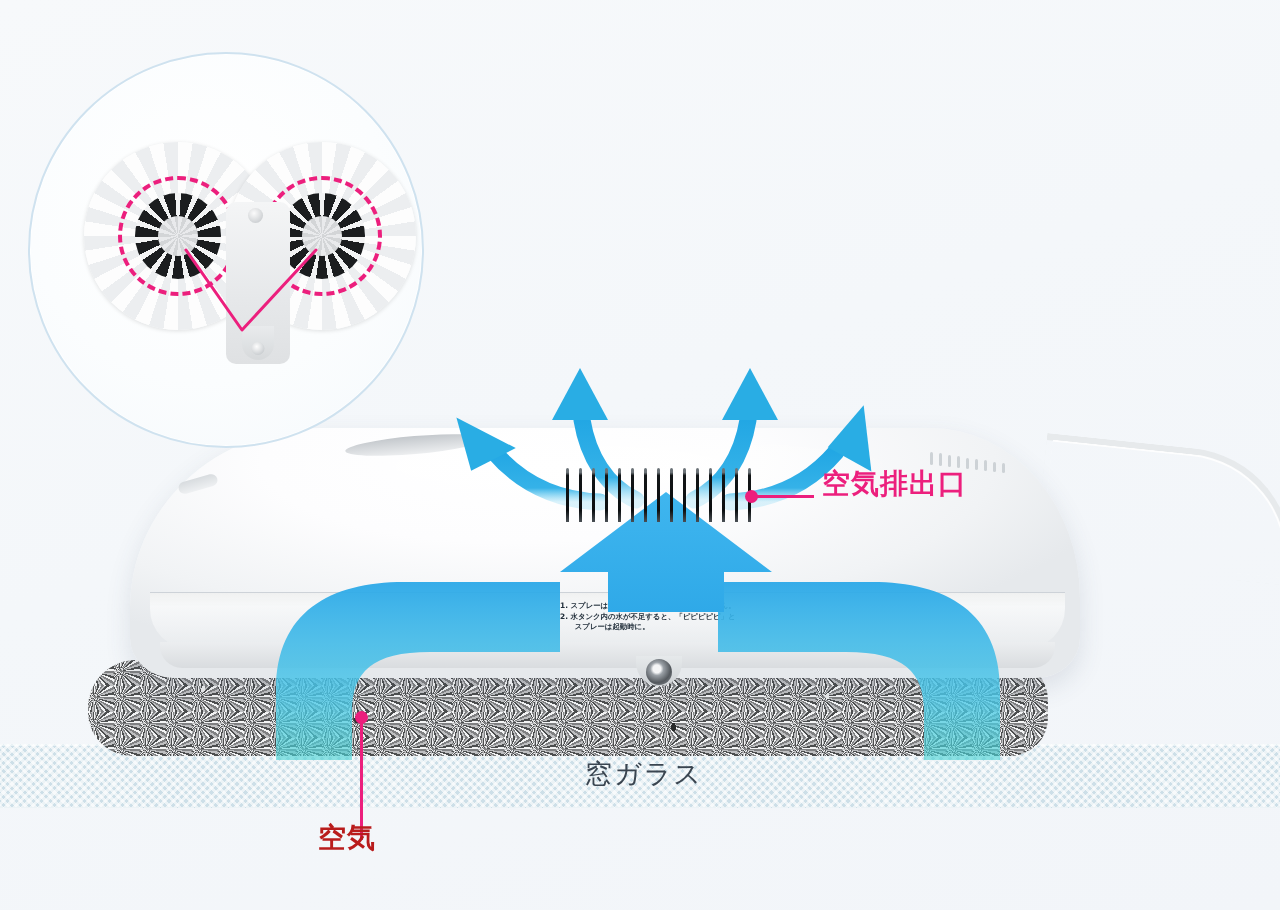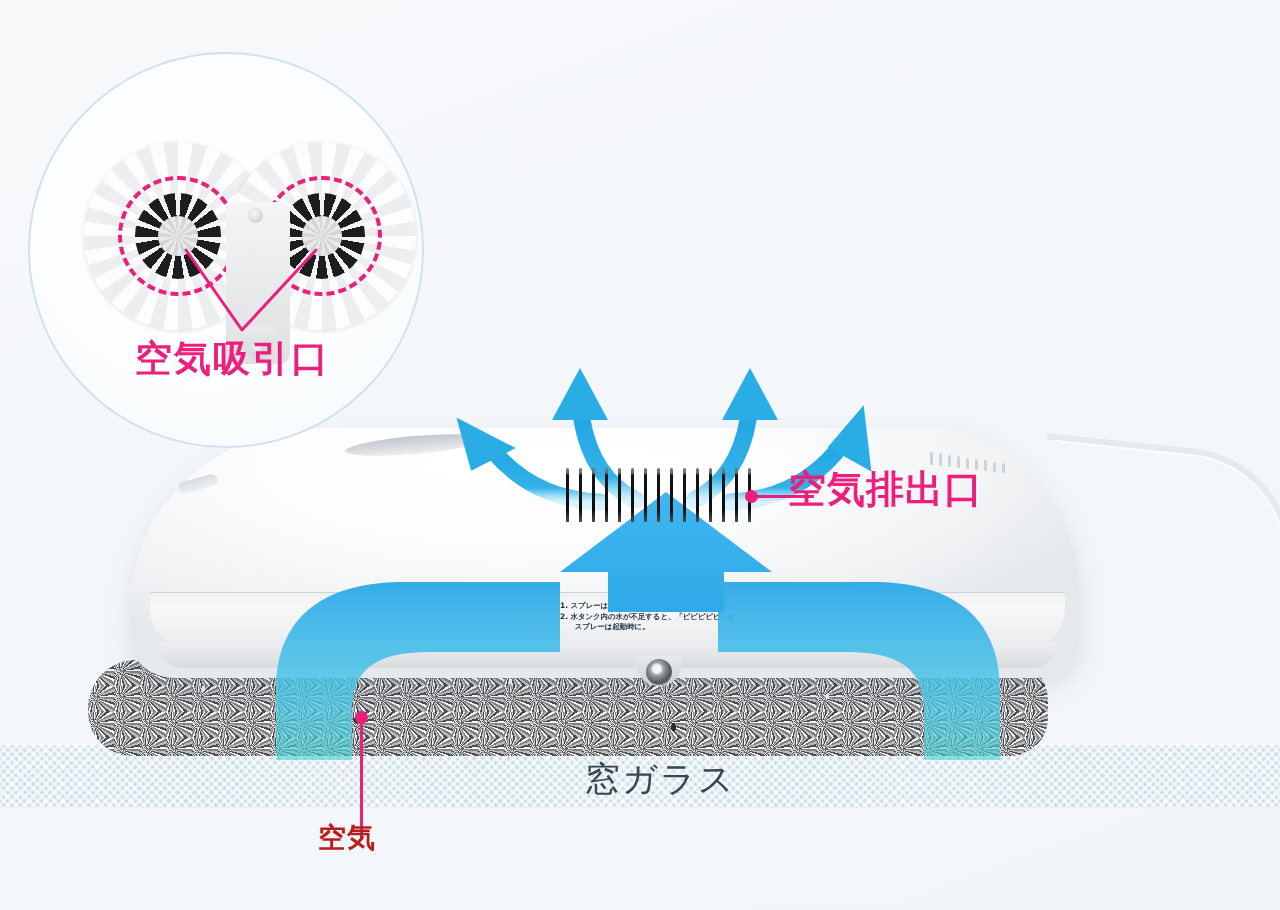--- a/index.html
+++ b/index.html
@@ -91,21 +91,21 @@
   
   .glass{
     left:0;top:744px;width:1280px;height:64px;
     background-color:#cddfe8;
     background-image:
       repeating-linear-gradient(45deg, rgba(255,255,255,.62) 0 3px, rgba(255,255,255,0) 3px 6px),
       repeating-linear-gradient(-45deg, rgba(255,255,255,.62) 0 3px, rgba(255,255,255,0) 3px 6px);
   }
   .glass-edge-top{left:0;top:744px;width:1280px;height:2px;background:rgba(255,255,255,.55);}
   .label-glass{
-    left:585px;top:758px;color:#3a4550;font-size:35px;font-weight:400;
+    left:585px;top:758px;color:#3a4550;font-size:27px;font-weight:400;
     letter-spacing:2px;white-space:nowrap;line-height:1.2;
   }
 
   
   .moppad{
     left:88px;top:660px;width:960px;height:96px;
     border-radius:48px 40px 38px 44px;
     background-color:#8d9399;
     background-image:
       radial-gradient(ellipse 3px 5px at 12% 30%, #e4e7ea 0 60%, transparent 61%),
@@ -186,21 +186,21 @@
 
   
   .vent{left:566px;top:468px;width:196px;height:58px;}
   .vent i{position:absolute;top:0;width:3px;height:54px;border-radius:2px 2px 0 0;
     background:linear-gradient(180deg,#6c7378 0 8%,#121517 14%,#0b0e10 78%,#4a5055 100%);display:block;}
 
   
   .dot{width:13px;height:13px;border-radius:50%;background:#ec1f7d;position:absolute;}
   .leader{position:absolute;background:#ec1f7d;}
   .label-exhaust{
-    left:788px;top:470px;color:#ec1f7d;font-size:38px;font-weight:700;
+    left:822px;top:470px;color:#ec1f7d;font-size:28px;font-weight:700;
     letter-spacing:1px;white-space:nowrap;line-height:1;
   }
   .label-air{
     left:318px;top:824px;color:#b91c1c;font-size:28px;font-weight:700;
     letter-spacing:1px;white-space:nowrap;line-height:1;
   }
 </style>
 </head>
 <body>
 
@@ -326,15 +326,14 @@
     <div class="abs center-body"></div>
     <div class="abs center-screw"></div>
     <div class="abs center-knob"></div>
 
   </div>
 
   <svg class="abs" style="left:0;top:0;" width="480" height="400">
     <path d="M 186,250 L 242,330 L 316,250" stroke="#ec1f7d" stroke-width="3" fill="none" stroke-linejoin="round" stroke-linecap="round"></path>
   </svg>
 
-  <div class="abs label-intake">空気吸引口</div>
 
 </div>
 
 </body></html>

